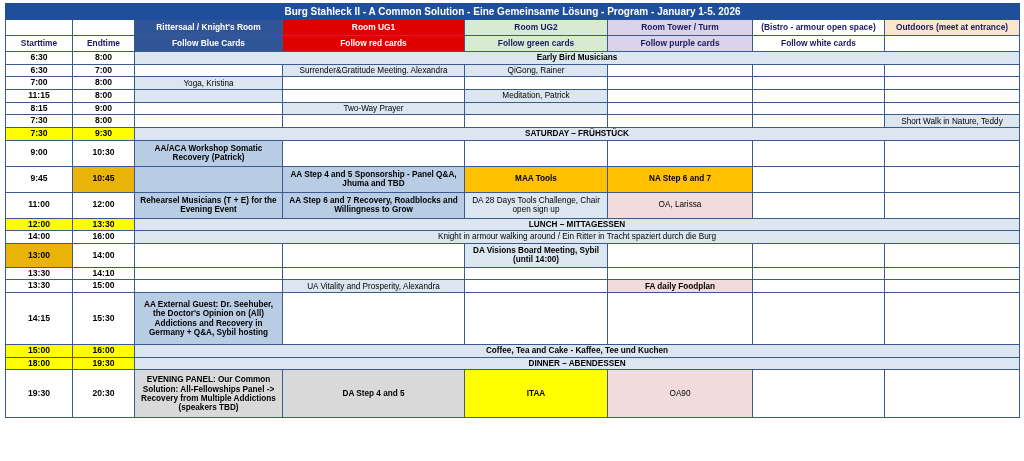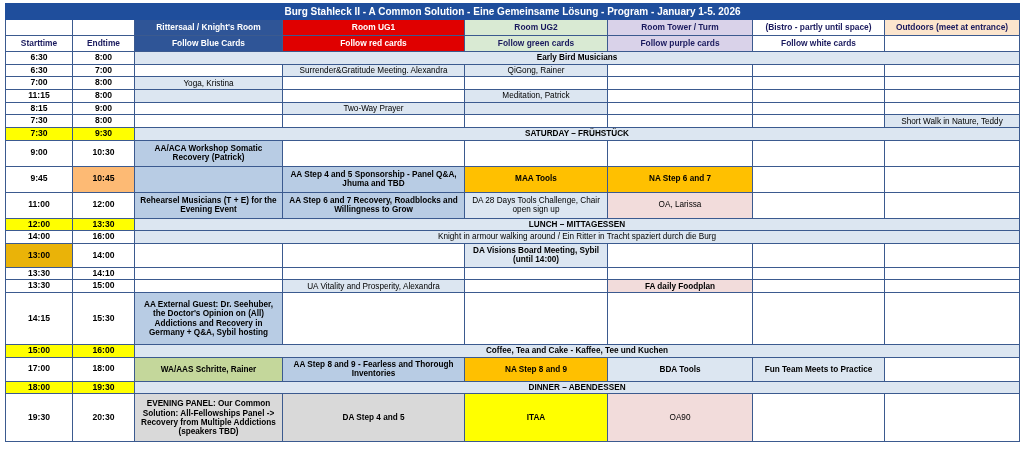--- a/index.html
+++ b/index.html
@@ -32,21 +32,21 @@
         <tr class="title">
           <td colspan="8">Burg Stahleck II - A Common Solution - Eine Gemeinsame Lösung - Program - January 1-5. 2026</td>
         </tr>
         <tr class="rooms">
           <td style="background:#ffffff"></td>
           <td style="background:#ffffff"></td>
           <td style="background:#2f5597;color:#ffffff">Rittersaal / Knight's Room</td>
           <td style="background:#e00000;color:#ffffff">Room UG1</td>
           <td style="background:#d9ead3;color:#1a1a5e">Room UG2</td>
           <td style="background:#d9d2e9;color:#1a1a5e">Room Tower / Turm</td>
-          <td style="background:#ffffff;color:#1a1a5e">(Bistro -  partly until space)</td>
+          <td style="background:#ffffff;color:#1a1a5e">(Bistro -  armour open space)</td>
           <td style="background:#fce5cd;color:#1a1a5e">Outdoors (meet at entrance)</td>
         </tr>
         <tr class="cards">
           <td class="hdr">Starttime</td>
           <td class="hdr">Endtime</td>
           <td style="background:#2f5597;color:#ffffff">Follow Blue Cards</td>
           <td style="background:#e00000;color:#ffffff">Follow red cards</td>
           <td style="background:#d9ead3;color:#1a1a5e">Follow green cards</td>
           <td style="background:#d9d2e9;color:#1a1a5e">Follow purple cards</td>
           <td style="background:#ffffff;color:#1a1a5e">Follow white cards</td>
@@ -117,21 +117,21 @@
           <td class="tm" style="background:#ffffff">10:30</td>
           <td style="background:#b8cce4;font-weight:bold">AA/ACA Workshop Somatic Recovery (Patrick)</td>
           <td style="background:#ffffff"></td>
           <td style="background:#ffffff"></td>
           <td style="background:#ffffff"></td>
           <td style="background:#ffffff"></td>
           <td style="background:#ffffff"></td>
         </tr>
         <tr style="height:26px">
           <td class="tm" style="background:#ffffff">9:45</td>
-          <td class="tm" style="background:#fdba74">10:45</td>
+          <td class="tm" style="background:#eab308">10:45</td>
           <td style="background:#b8cce4"></td>
           <td style="background:#b8cce4;font-weight:bold">AA Step 4 and 5 Sponsorship - Panel Q&amp;A, Jhuma and TBD</td>
           <td style="background:#ffc000;font-weight:bold">MAA Tools</td>
           <td style="background:#ffc000;font-weight:bold">NA Step 6 and 7</td>
           <td style="background:#ffffff"></td>
           <td style="background:#ffffff"></td>
         </tr>
         <tr style="height:26px">
           <td class="tm" style="background:#ffffff">11:00</td>
           <td class="tm" style="background:#ffffff">12:00</td>
@@ -190,30 +190,20 @@
           <td style="background:#ffffff"></td>
           <td style="background:#ffffff"></td>
           <td style="background:#ffffff"></td>
           <td style="background:#ffffff"></td>
         </tr>
         <tr style="height:12px">
           <td class="tm" style="background:#ffffff;background:#ffff00">15:00</td>
           <td class="tm" style="background:#ffffff;background:#ffff00">16:00</td>
           <td style="background:#dce6f1;font-weight:bold" colspan="6">Coffee, Tea and Cake - Kaffee, Tee und Kuchen</td>
         </tr>
-        <tr style="height:24px">
-          <td class="tm" style="background:#ffffff">17:00</td>
-          <td class="tm" style="background:#ffffff">18:00</td>
-          <td style="background:#c4d79b;font-weight:bold">WA/AAS Schritte, Rainer</td>
-          <td style="background:#b8cce4;font-weight:bold">AA Step 8 and 9 - Fearless and Thorough Inventories</td>
-          <td style="background:#ffc000;font-weight:bold">NA Step 8 and 9</td>
-          <td style="background:#dce6f1;font-weight:bold">BDA Tools</td>
-          <td style="background:#dce6f1;font-weight:bold">Fun Team Meets to Practice</td>
-          <td style="background:#ffffff"></td>
-        </tr>
         <tr style="height:12px">
           <td class="tm" style="background:#ffffff;background:#ffff00">18:00</td>
           <td class="tm" style="background:#ffffff;background:#ffff00">19:30</td>
           <td style="background:#dce6f1;font-weight:bold" colspan="6">DINNER – ABENDESSEN</td>
         </tr>
         <tr style="height:48px">
           <td class="tm" style="background:#ffffff">19:30</td>
           <td class="tm" style="background:#ffffff">20:30</td>
           <td style="background:#d9d9d9;font-weight:bold">EVENING PANEL: Our Common Solution: All-Fellowships Panel -&gt; Recovery from Multiple Addictions (speakers TBD)</td>
           <td style="background:#d9d9d9;font-weight:bold">DA Step 4 and 5</td>

